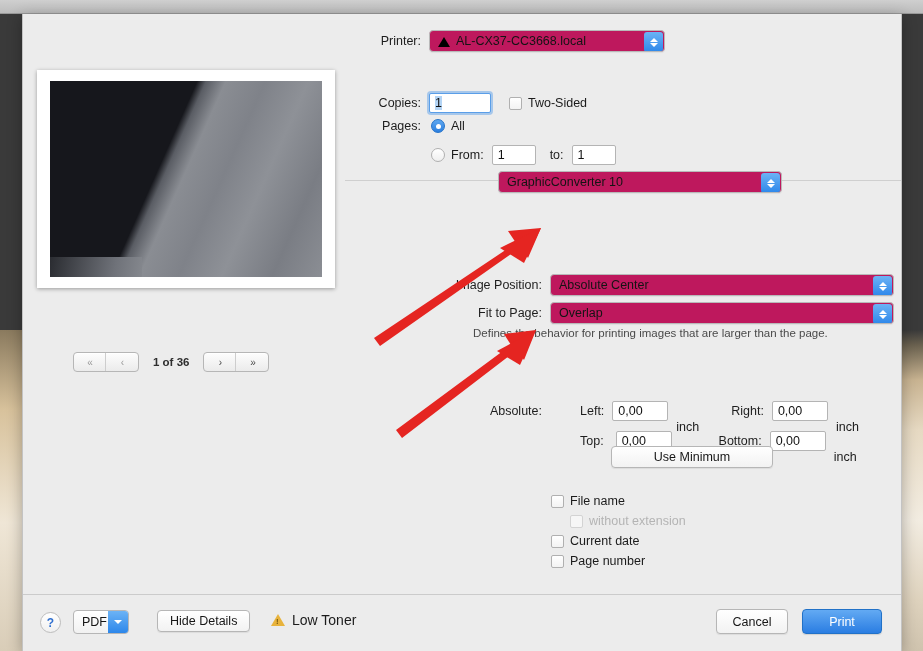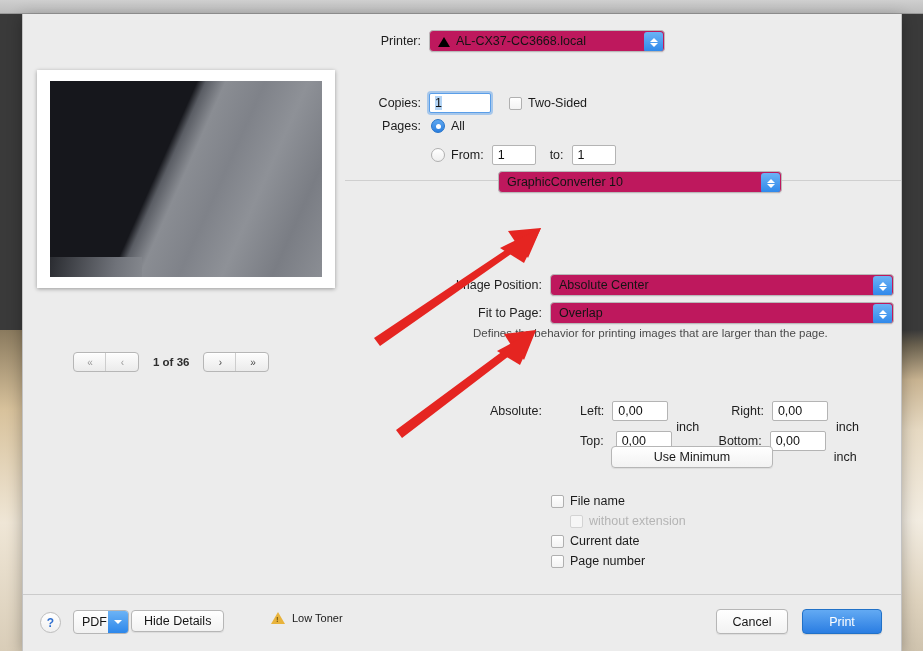--- a/index.html
+++ b/index.html
@@ -247,26 +247,26 @@
     overflow: hidden;
   }
   #pdf-label { padding-left: 8px; }
   #pdf-arrow {
     margin-left: auto;
     width: 20px; height: 100%;
     background: linear-gradient(to bottom,#6cb3f5,#2d87ea);
     display:flex;align-items:center;justify-content:center;
   }
   #hide-details-button {
-    position:absolute; left: 108px; top: 15px;
+    position:absolute; left: 134px; top: 15px;
     height: 21px; padding: 10px 12px;
   }
   #toner-status {
     position:absolute; left: 248px; top: 17px;
-    display:flex; align-items:center; font-size:11px; color:#1b1b1b;
+    display:flex; align-items:center; font-size:14px; color:#1b1b1b;
   }
   .toner-tri {
     width:0;height:0;
     border-left:7px solid transparent;
     border-right:7px solid transparent;
     border-bottom:12px solid #e8b33c;
     margin-right:7px; position:relative;
   }
   .toner-tri::after{
     content:"!"; position:absolute; left:-2px; top:3px;

